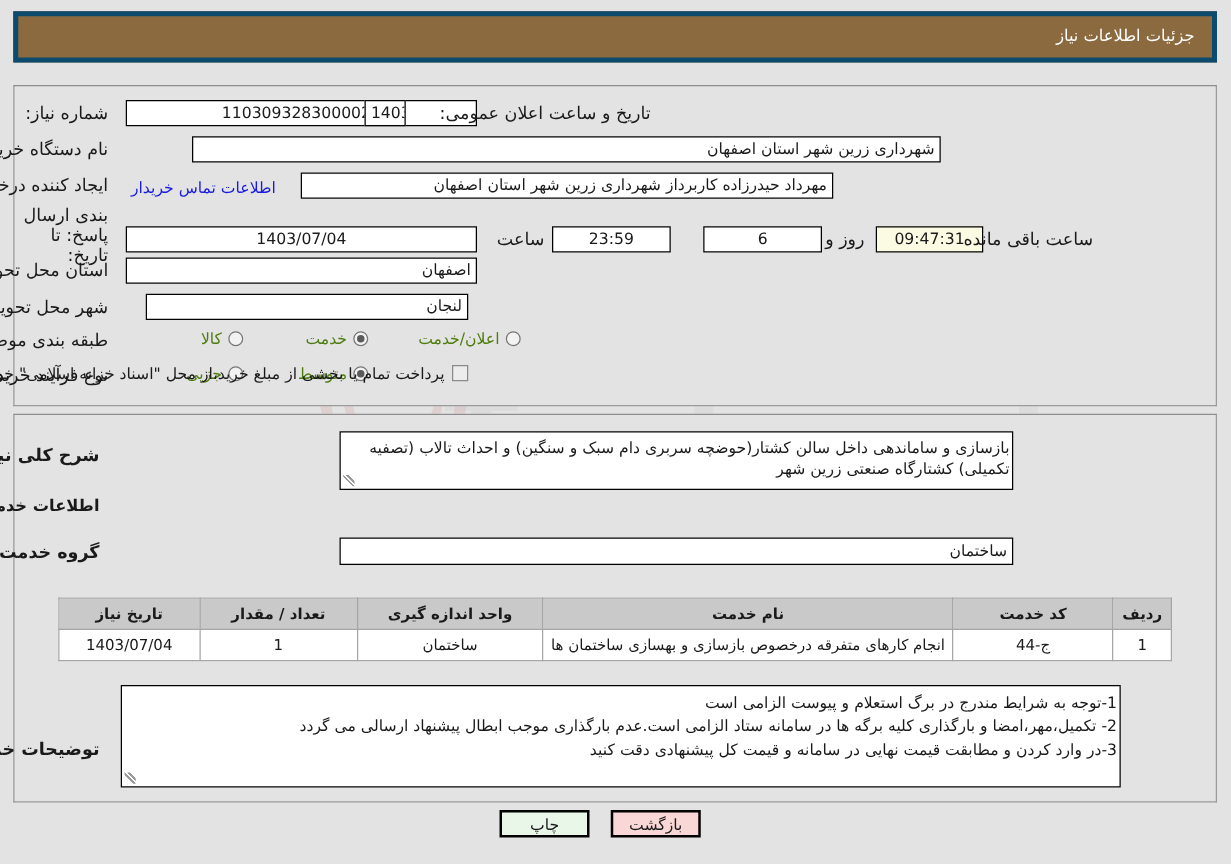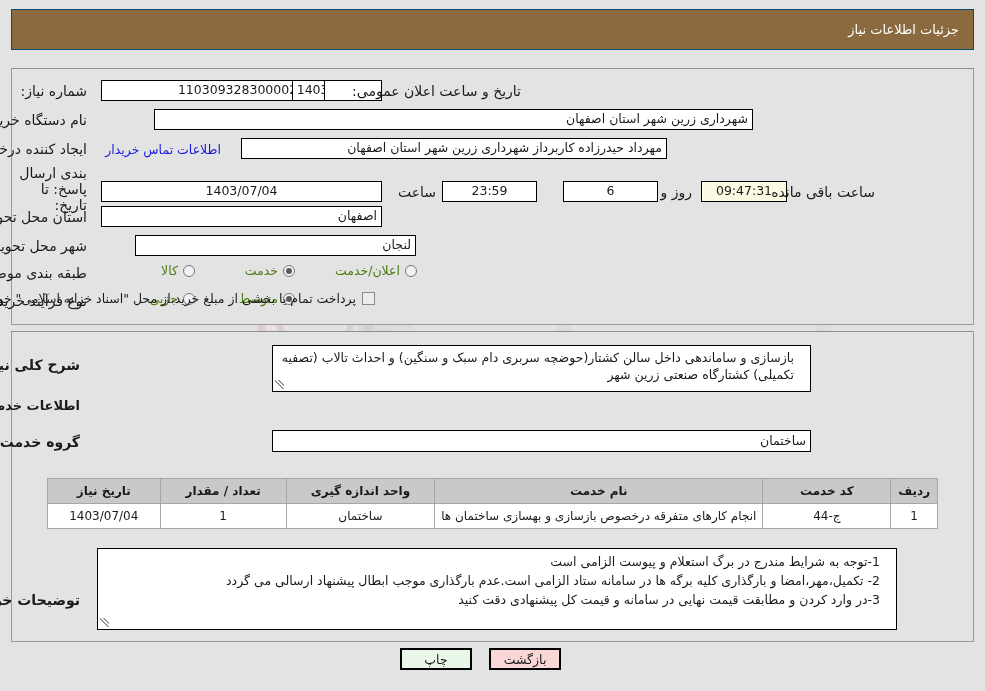--- a/index.html
+++ b/index.html
@@ -18,21 +18,21 @@
   }
 
   
   .title-bar {
     position: absolute;
     top: 9px;
     right: 11px;
     left: 11px;
     height: 41px;
     background: #8c6a3f;
-    border: 1px solid #0c4a6e;
+    border: 4px solid #0c4a6e;
     box-sizing: border-box;
     display: flex;
     align-items: center;
     justify-content: flex-start;
     padding-right: 14px;
   }
   .title-bar .t {
     color: #ffffff;
     font-size: 13px;
     letter-spacing: 0.2px;
@@ -130,21 +130,21 @@
   }
 
   
   .ta {
     position: absolute;
     background: #ffffff;
     border: 1px solid #000000;
     box-sizing: border-box;
     font-size: 12.5px;
     color: #1a1a1a;
-    padding: 3px 16px 0 5px;
+    padding: 3px 2px 0 5px;
     line-height: 17px;
     overflow: hidden;
     text-align: right;
   }
   .ta::after {
     content: "";
     position: absolute;
     left: 2px; bottom: 2px;
     width: 9px; height: 9px;
     background:
@@ -252,21 +252,21 @@
   <div class="fld c" style="top:181px; right:327px; width:95px; height:21px;">6</div>
   <div class="lbl" style="top:185px; right:293px;">روز و</div>
 
   <div class="fld c cream" style="top:181px; right:198px; width:86px; height:21px;">09:47:31</div>
   <div class="lbl" style="top:185px; right:110px;">ساعت باقی مانده</div>
 
   <div class="lbl" style="top:210px; right:898px;">استان محل تحویل:</div>
   <div class="fld r" style="top:206px; right:603px; width:281px; height:21px;">اصفهان</div>
 
   <div class="lbl" style="top:239px; right:898px;">شهر محل تحویل:</div>
-  <div class="fld r" style="top:235px; right:569px; width:281px; height:21px;">لنجان</div>
+  <div class="fld r" style="top:235px; right:610px; width:258px; height:21px;">لنجان</div>
 
   <div class="lbl" style="top:266px; right:898px;">طبقه بندی موضوعی:</div>
 
   <div class="radio-wrap" style="top:263px; right:790px;">
     <span class="radio"></span>
     <span>کالا</span>
   </div>
   <div class="radio-wrap" style="top:263px; right:690px;">
     <span class="radio on"></span>
     <span>خدمت</span>

